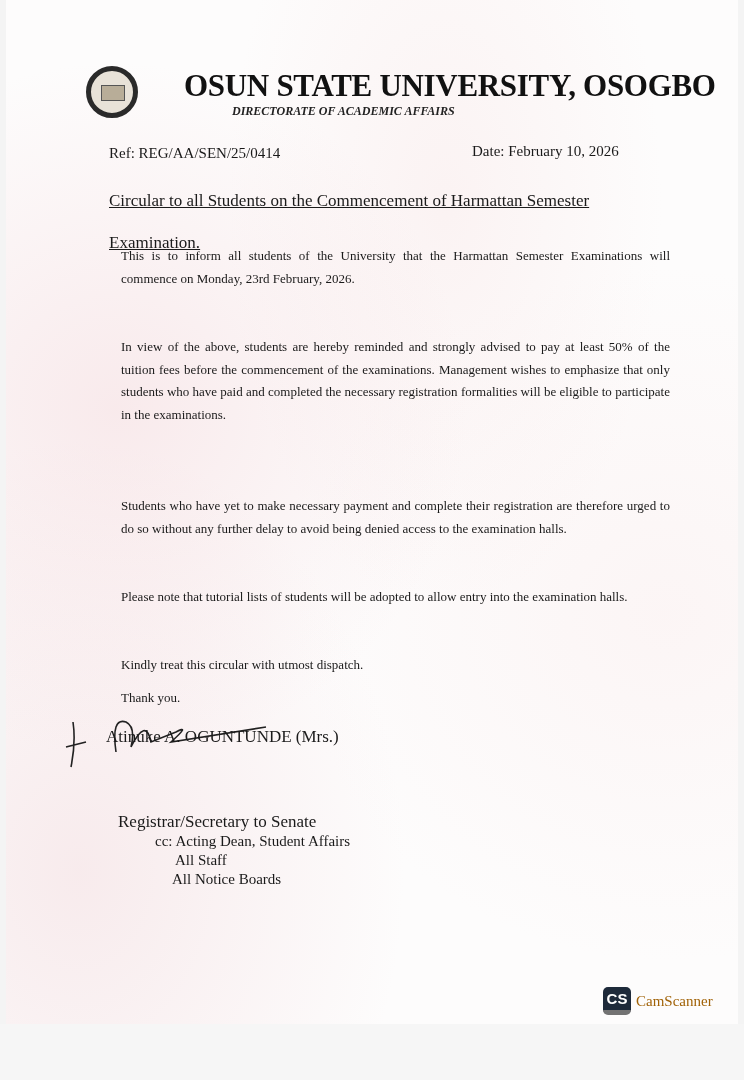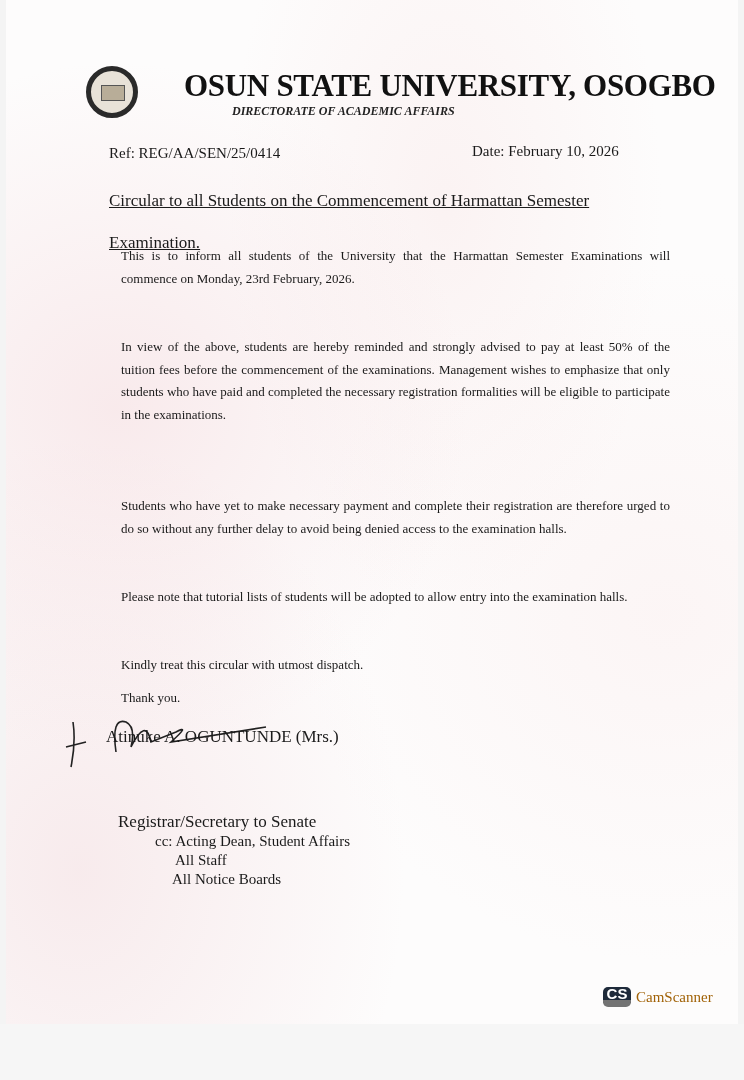--- a/index.html
+++ b/index.html
@@ -17,21 +17,21 @@
   .ref{position:absolute;left:103px;top:145px;font-size:15px;}
   .date{position:absolute;left:466px;top:143px;font-size:15px;}
   .title{position:absolute;left:103px;top:180px;width:560px;font-size:17px;line-height:42px;text-decoration:underline;}
   .p{position:absolute;left:99px;width:549px;font-size:13px;line-height:22.5px;text-align:justify;margin-left:16px;}
   .sig{position:absolute;left:55px;top:712px;}
   .name{position:absolute;left:100px;top:727px;font-size:17px;}
   .role{position:absolute;left:112px;top:788px;font-size:17px;margin-top:24px;}
   .cc{position:absolute;left:101px;top:832px;font-size:15px;line-height:19px;margin-left:48px;}
   .cc div{white-space:nowrap;}
   .cs{position:absolute;left:603px;top:987px;display:flex;align-items:center;gap:5px;}
-  .cs-icon{width:28px;height:20px;background:#1e2a3a;border-radius:5px;color:#fff;font-family:"Liberation Sans",sans-serif;font-weight:bold;font-size:15px;display:flex;align-items:center;justify-content:center;border-bottom:7px solid #737373;box-sizing:border-box;}
+  .cs-icon{width:28px;height:28px;background:#1e2a3a;border-radius:5px;color:#fff;font-family:"Liberation Sans",sans-serif;font-weight:bold;font-size:15px;display:flex;align-items:center;justify-content:center;border-bottom:5px solid #737373;box-sizing:border-box;}
   .cs-label{font-size:15px;color:#a16207;}
 </style>
 </head>
 <body>
 
 <div class="page">
   <div class="logo">
       <div class="inner"></div>
     </div>
   <div class="uni">OSUN STATE UNIVERSITY, OSOGBO</div>

